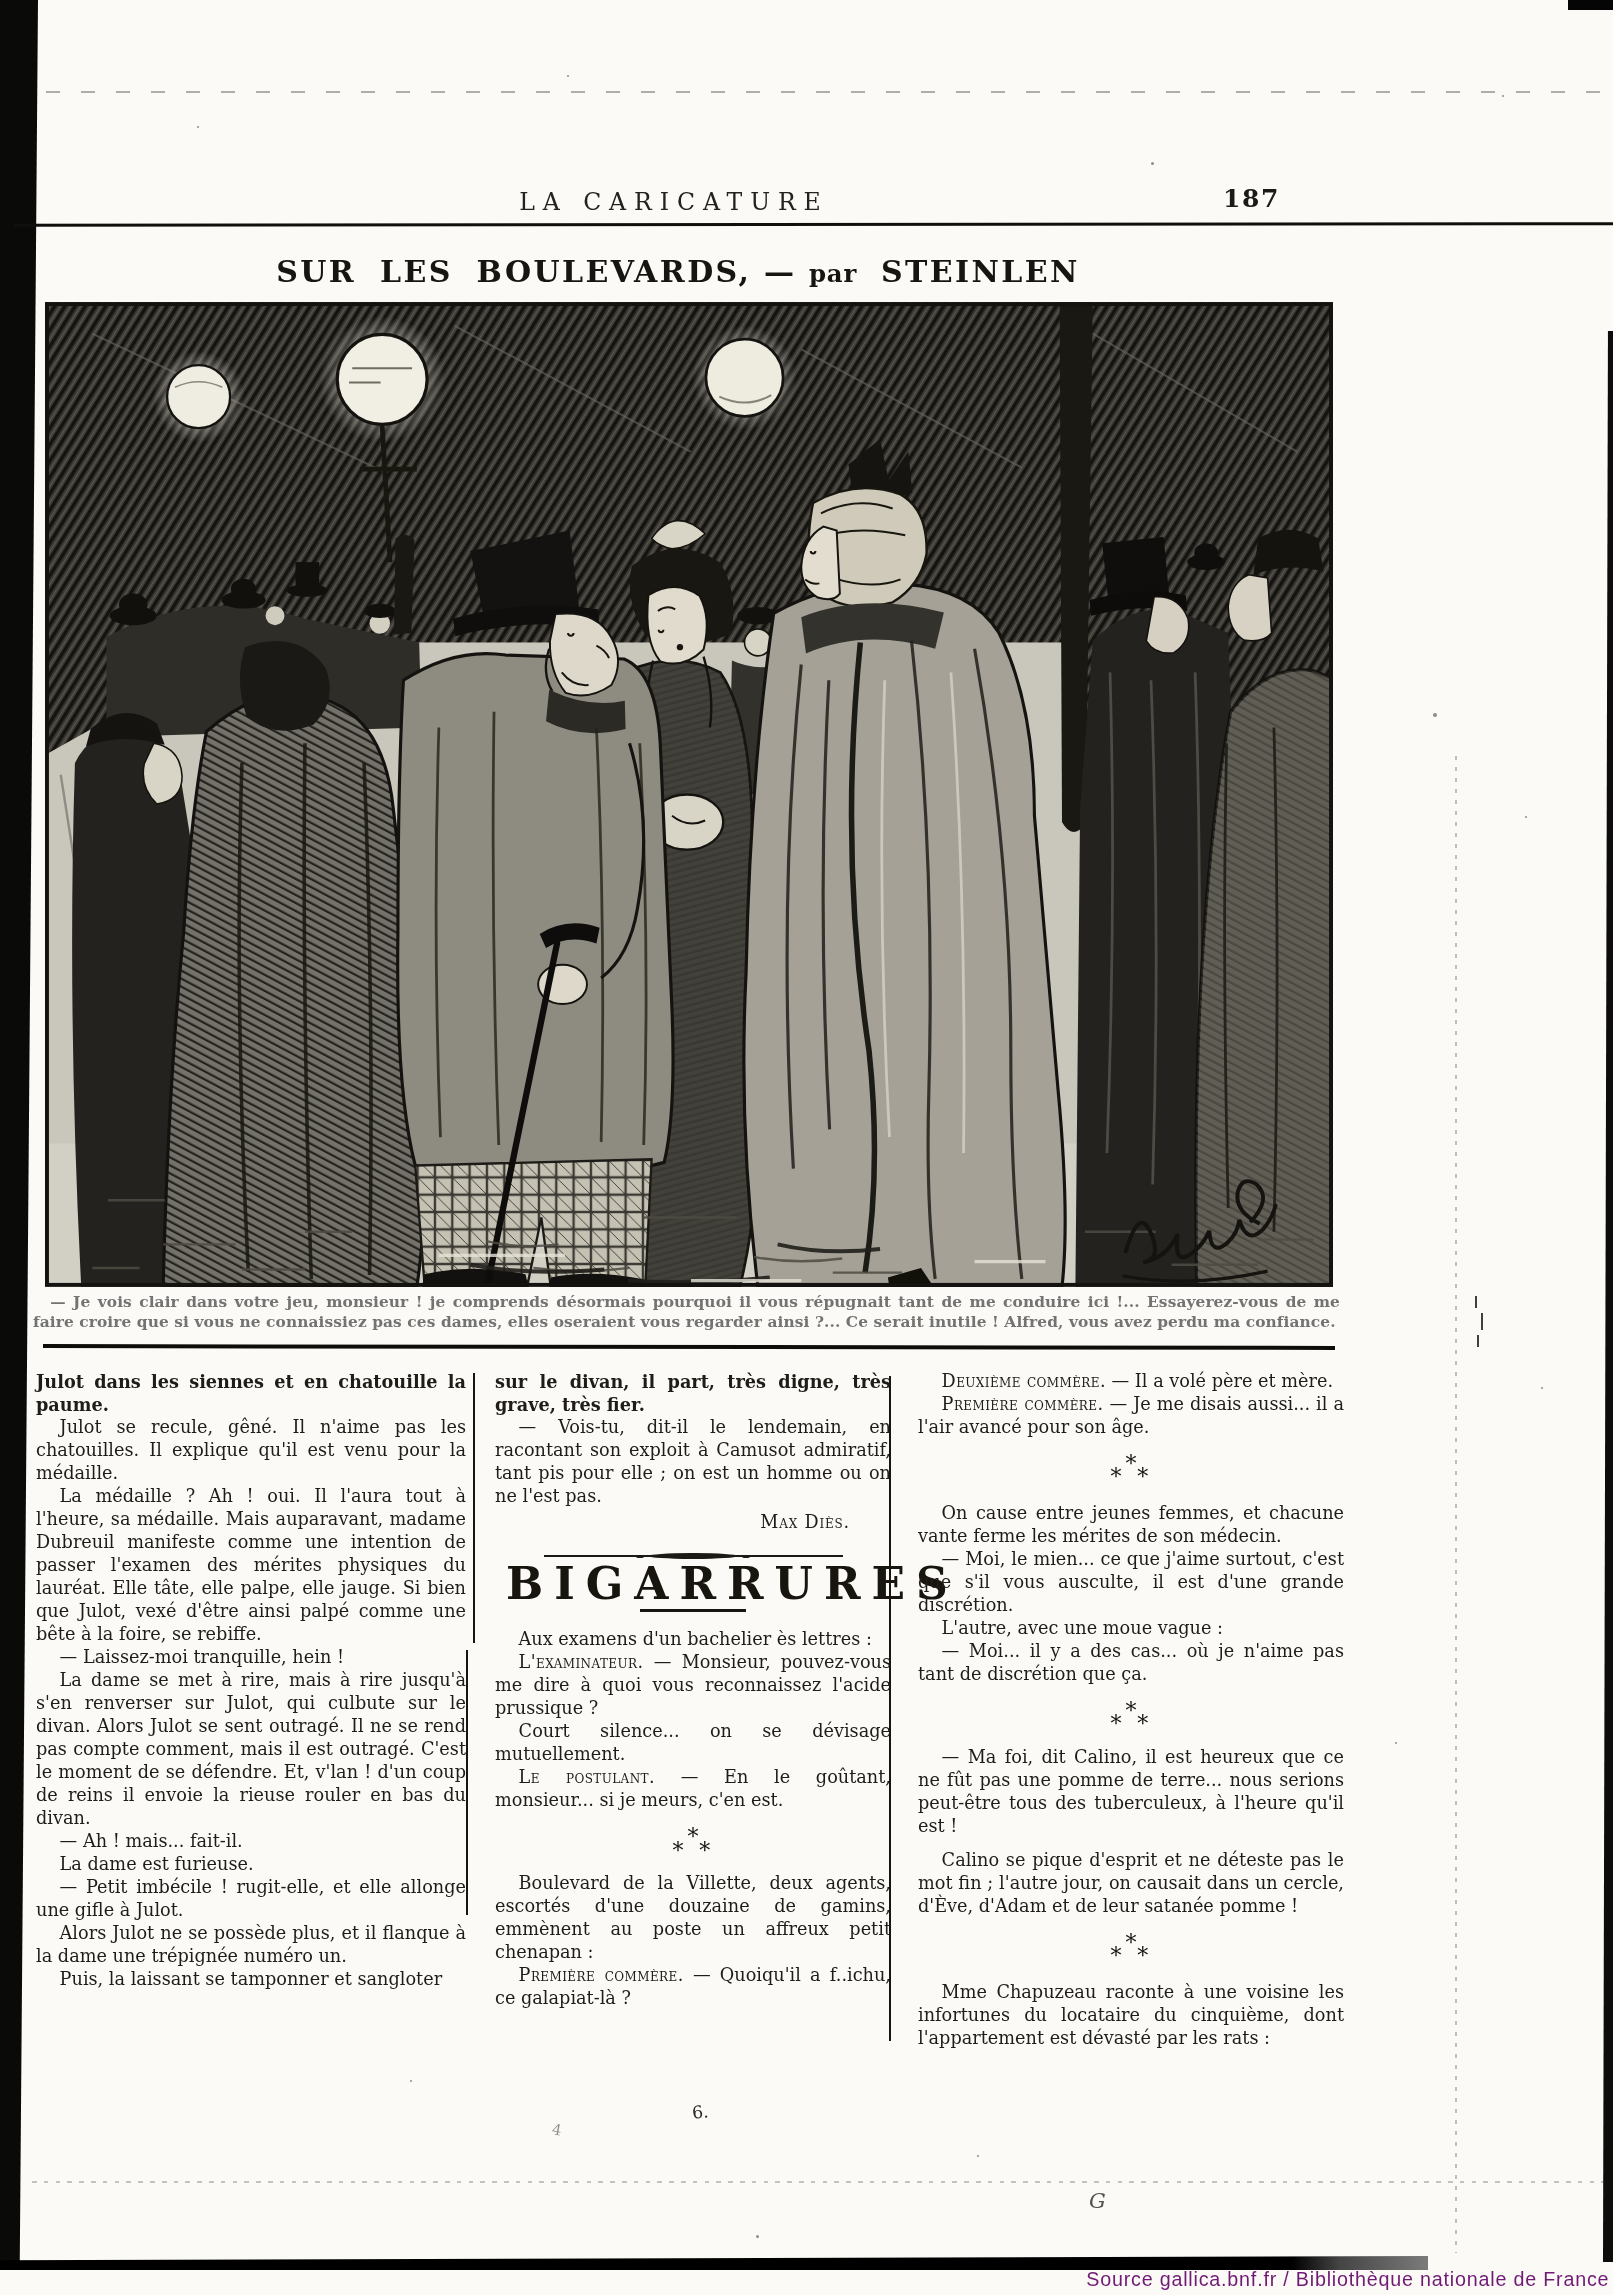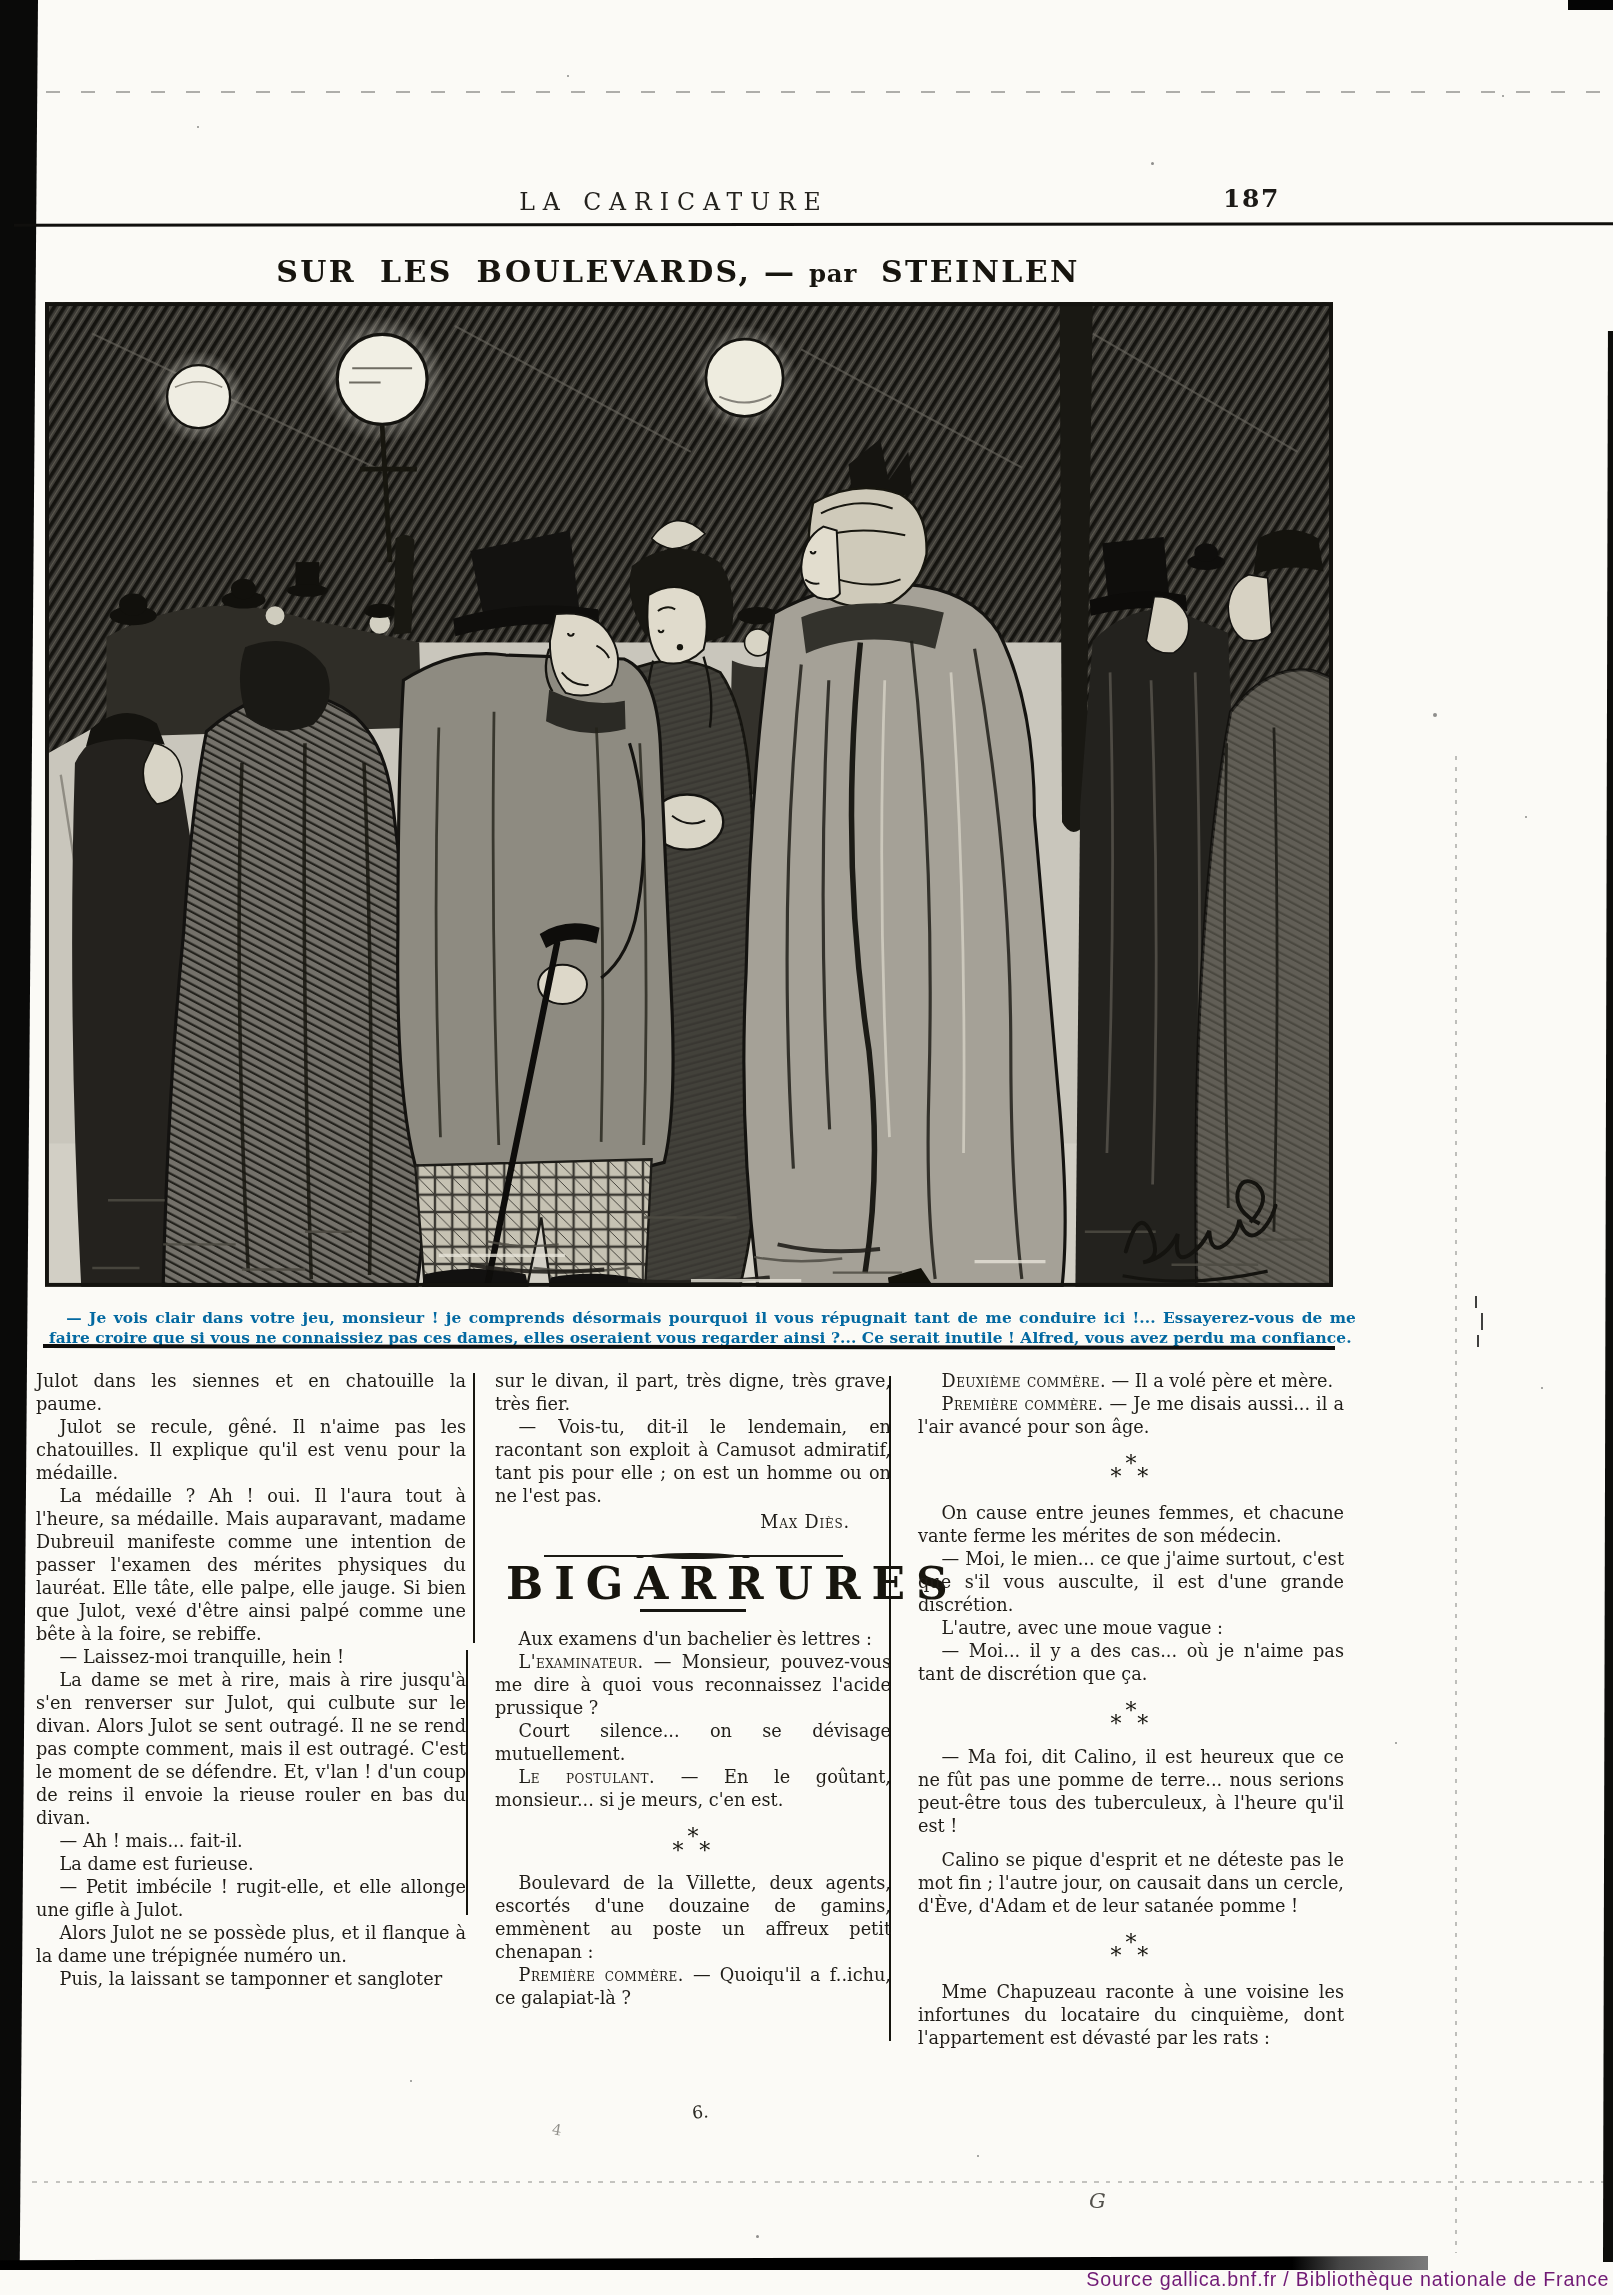--- a/index.html
+++ b/index.html
@@ -25,31 +25,31 @@
   .page-number{position:absolute;top:184px;left:1223px;font-size:25px;font-weight:700;letter-spacing:1.6px;}
   .header-rule{position:absolute;top:223px;left:14px;width:1600px;height:3.2px;background:#100f0d;transform:rotate(-0.06deg);}
   .headline{position:absolute;top:254px;left:678px;transform:translateX(-50%);margin:0;white-space:nowrap;
             font-size:30px;font-weight:700;letter-spacing:2.4px;word-spacing:11px;color:#17150f;}
   .headline .dash{margin:0 12.6px;}
   .headline .par{font-size:24.4px;letter-spacing:0.8px;}
   
   .illu{position:absolute;left:45px;top:302px;width:1288px;height:985px;margin:0;}
   .illu svg{display:block;}
   
-  .caption{position:absolute;left:33px;top:1292px;width:1307px;margin:16px;
+  .caption{position:absolute;left:33px;top:1292px;width:1307px;margin:0;
            font-size:15.4px;line-height:20px;font-weight:700;text-align:justify;text-indent:17.3px;
-           color:#0369a1;letter-spacing:0.1px;}
+           color:#737373;letter-spacing:0.1px;}
   .caption-rule{position:absolute;left:43px;top:1345px;width:1292px;height:3.9px;background:#0e0d0b;transform:rotate(0.08deg);}
   
   .col{position:absolute;top:1370px;font-size:17.7px;line-height:23px;text-align:justify;color:#201d18;}
   .col-left{left:36px;width:430px;}
   .col-mid{left:495px;width:396px;}
   .col-right{left:918px;width:426px;}
   .bp{margin:0;text-indent:23.6px;}
-  .noind{text-indent:0;}
+  .noind{text-indent:0;font-weight:bold;}
   .mt1{margin-top:16px;}
   .mt2{margin-top:11px;}
   .sc{font-variant:small-caps;letter-spacing:0.4px;}
   .sig{text-align:right;padding-right:41px;font-variant:small-caps;letter-spacing:0.8px;margin-top:3.2px;}
   .sep{position:absolute;width:2.4px;background:#16150f;}
   .sep1a{left:473px;top:1373px;height:270px;}
   .sep1b{left:466px;top:1650px;height:265px;}
   .sep2{left:889px;top:1376px;height:665px;}
   
   .orn{position:relative;width:299px;height:9.5px;margin:17.3px auto 0;}

